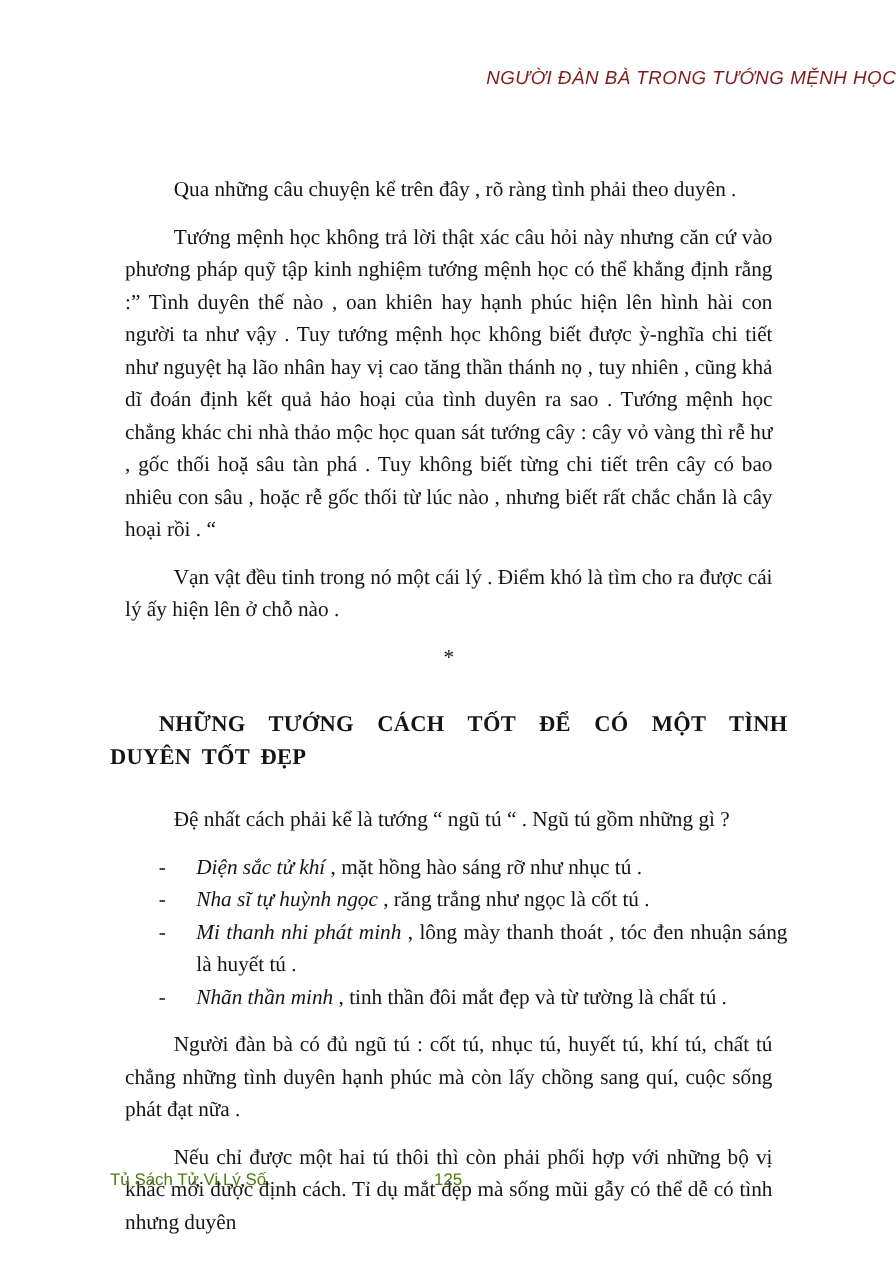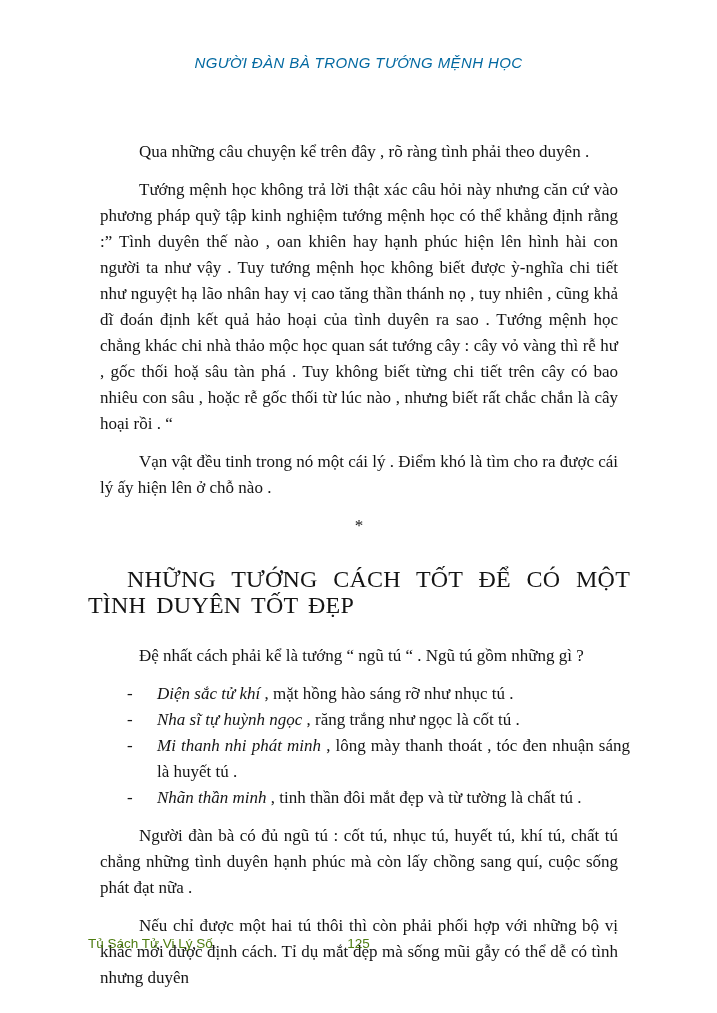--- a/index.html
+++ b/index.html
@@ -11,26 +11,26 @@
   }
   .page {
     position: relative;
     width: 717px; height: 1013px;
     background: #ffffff;
     overflow: hidden;
   }
   .header-title {
     position: absolute;
     top: 54px; left: 0; right: 0;
-    text-align: center;
+    text-align: right;
     font-family: "Liberation Sans", sans-serif;
     font-style: italic;
     font-size: 15px;
     letter-spacing: 0.4px;
-    color: #0369a1;
+    color: #7f1d1d;
   }
   .body-text {
     position: absolute;
     top: 127px; left: 88px;
     width: 542px;
     font-size: 17px;
     line-height: 26px;
     text-align: justify;
   }
   .para {
@@ -40,22 +40,22 @@
   }
   .separator {
     margin-top: 8px;
     height: 26px;
     text-align: center;
     text-indent: 0;
     font-size: 17px;
   }
   .section-heading {
     margin: 27px 0 0 0;
-    font-size: 24px;
-    font-weight: normal;
+    font-size: 18px;
+    font-weight: bold;
     letter-spacing: 0.2px;
     word-spacing: 4px;
     text-indent: 39px;
     text-align: justify;
     line-height: 26px;
   }
   .intro-line {
     margin-top: 25px;
   }
   .list-item {

